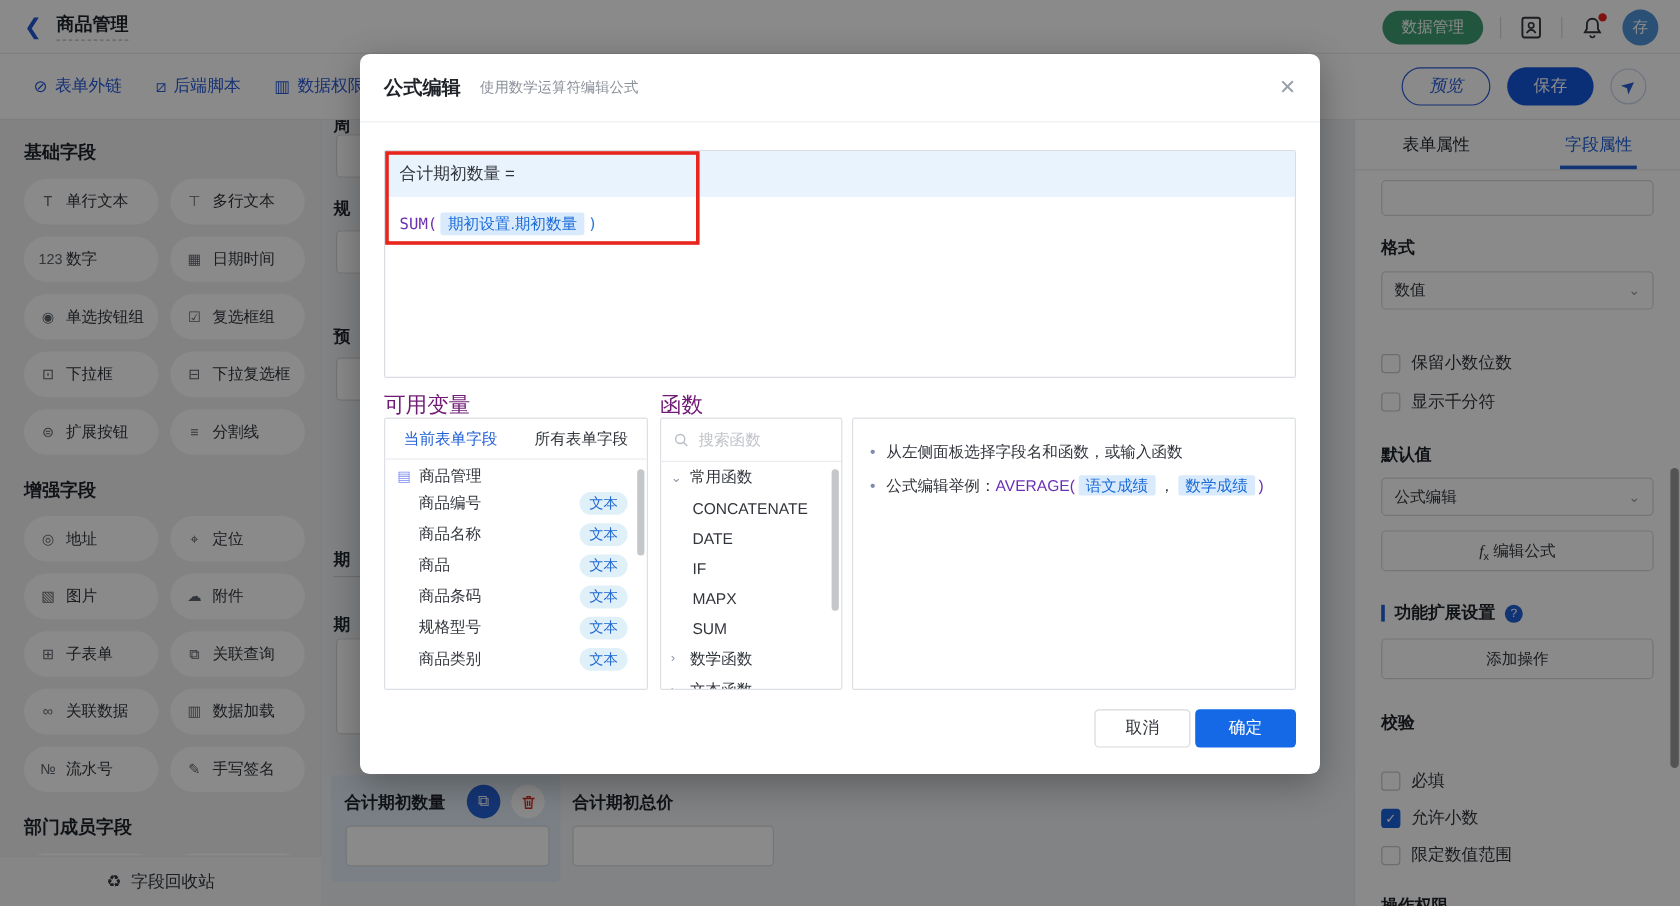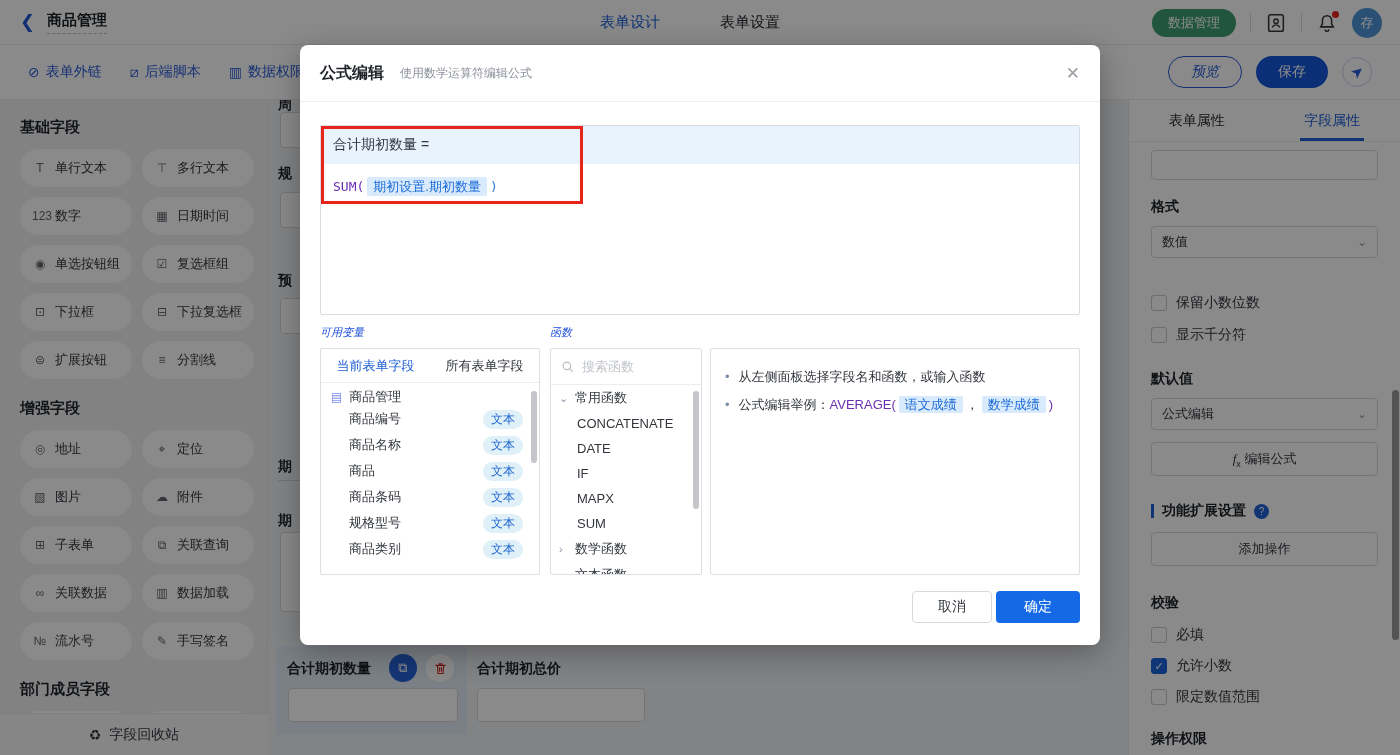--- a/index.html
+++ b/index.html
@@ -100,21 +100,21 @@
     border:1px solid #d9dce1; border-radius:2px; background:#fff; }
   .fbox-head { height:38px; background:#e8f3fd; display:flex; align-items:center; padding-left:12px;
     font-size:14px; color:#32363c; }
   .fbox-body { padding:14px 12px; font-family:"DejaVu Sans Mono",monospace; font-size:13px; }
   .tok-func { color:#6b2fb3; }
   .tok-chip { font-family:"Liberation Sans","DejaVu Sans",sans-serif; background:#d9eafc; color:#1a6bd8;
     padding:2px 6px; border-radius:2px; margin:0 3px; cursor:pointer; }
   .tok-close { color:#2e7bd6; }
   .annot { position:absolute; left:21px; top:81px; width:262px; height:78px;
     border:3px solid #e8251d; pointer-events:none; z-index:5; }
-  .panel-label { position:absolute; top:280px; font-size:11px; color:#1d4ed8;font-style:italic; }
+  .panel-label { position:absolute; top:280px; font-size:18px; color:#701a75; }
   .mpanel { position:absolute; top:303px; height:227px; border:1px solid #dcdfe3; border-radius:2px;
     background:#fff; overflow:hidden; }
   .vtabs { height:34px; display:flex; border-bottom:1px solid #ececee; }
   .vtab { flex:1; display:flex; align-items:center; justify-content:center; font-size:13px;
     color:#32363c; cursor:pointer; }
   .vtab.active { color:#2160d6; }
   .tree-root { height:27px; display:flex; align-items:center; gap:7px; padding-left:10px;
     font-size:13px; color:#32363c; cursor:pointer; }
   .doc-ic { color:#7a8cf0; font-size:12px; }
   .vrow { height:26px; display:flex; align-items:flex-start; justify-content:space-between;
@@ -143,24 +143,20 @@
     font-size:14px; color:#fff; cursor:pointer; }
 </style>
 </head>
 <body>
 
 <div id="app">
 
   <div id="hdr">
     <span class="back">❮</span>
     <span class="hdr-title">商品管理</span>
-    <div class="hdr-tabs">
-      <span class="hdr-tab active">表单设计</span>
-      <span class="hdr-tab">表单设置</span>
-    </div>
     <div class="hdr-right">
       <button class="btn-green">数据管理</button>
       <div class="vdiv"></div>
       <div class="hicon">
         <svg width="22" height="22" viewBox="0 0 24 24">
             <rect x="4" y="3" width="16" height="18" rx="2" fill="none" stroke="#32363c" stroke-width="1.7"></rect>
             <circle cx="12" cy="10" r="2.4" fill="none" stroke="#32363c" stroke-width="1.5"></circle>
             <path d="M8 17c.8-2 2.4-3 4-3s3.2 1 4 3" fill="none" stroke="#32363c" stroke-width="1.5"></path>
           </svg>
       </div>
@@ -363,21 +359,21 @@
         <i style="font-family:'Liberation Serif',serif">f</i><sub style="font-size:9px">x</sub>
         <span>编辑公式</span>
       </button>
       <div class="exthdr">
         <div class="bluebar"></div>
         <span class="plabel">功能扩展设置</span>
         <div class="qmark">?</div>
       </div>
       <button class="pbtn">添加操作</button>
       <div class="plabel" style="margin-top:28px">校验</div>
-      <div class="cbrow" style="margin-top:14px">
+      <div class="cbrow" style="margin-top:30px">
         <div class="cbox"></div>
         <span>必填</span>
       </div>
       <div class="cbrow" style="margin-top:13px">
         <div class="cbox checked">✓</div>
         <span>允许小数</span>
       </div>
       <div class="cbrow" style="margin-top:13px">
         <div class="cbox"></div>
         <span>限定数值范围</span>

